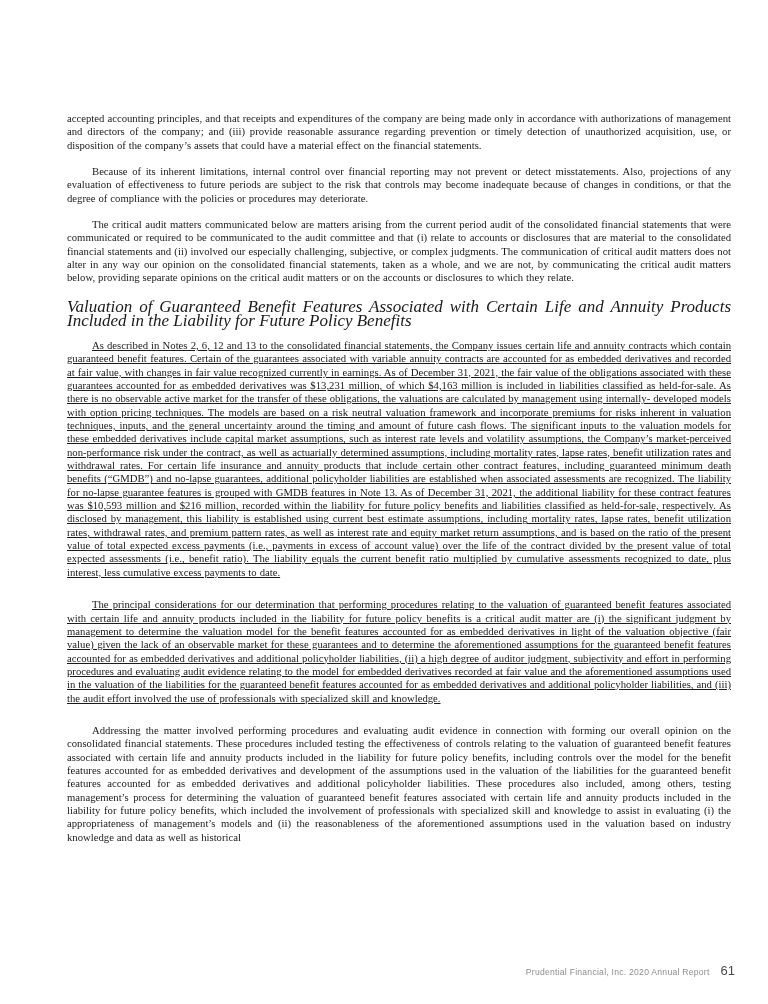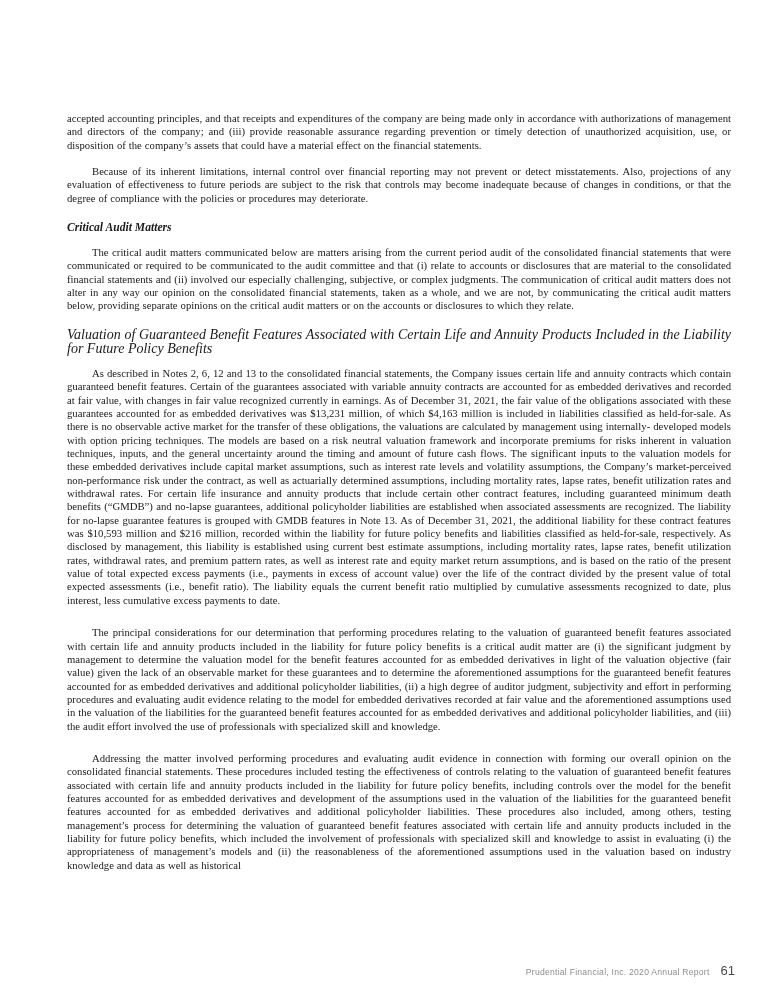--- a/index.html
+++ b/index.html
@@ -28,35 +28,36 @@
     line-height: 13.35px;
     text-align: justify;
     text-indent: 25px;
     word-spacing: 0.3px;
   }
   p.flush {
     text-indent: 0;
   }
   p.gap-lg {
     margin-bottom: 19px;
+    text-decoration: underline;
   }
   p.last {
     margin-bottom: 0;
     font-family: Liberation Serif, serif;
   }
   h2.cam-heading {
     margin: 16px 0 11px 0;
     font-size: 11.6px;
     line-height: 14px;
     font-weight: bold;
     font-style: italic;
   }
   h3.valuation-heading {
     margin: 15px 0 10px 0;
-    font-size: 14px;
+    font-size: 17px;
     line-height: 14.6px;
     font-weight: normal;
     font-style: italic;
     text-align: justify;
   }
   .footer {
     position: absolute;
     right: 33px;
     top: 963px;
     display: flex;
@@ -78,21 +79,20 @@
 <body>
 
 <div class="page">
 
   <main class="content">
 
     <p class="body flush">accepted accounting principles, and that receipts and expenditures of the company are being made only in accordance with authorizations of management and directors of the company; and (iii) provide reasonable assurance regarding prevention or timely detection of unauthorized acquisition, use, or disposition of the company’s assets that could have a material effect on the financial statements.</p>
 
     <p class="body">Because of its inherent limitations, internal control over financial reporting may not prevent or detect misstatements. Also, projections of any evaluation of effectiveness to future periods are subject to the risk that controls may become inadequate because of changes in conditions, or that the degree of compliance with the policies or procedures may deteriorate.</p>
 
-    <h2 class="cam-heading">Critical Audit Matters</h2>
 
     <p class="body">The critical audit matters communicated below are matters arising from the current period audit of the consolidated financial statements that were communicated or required to be communicated to the audit committee and that (i) relate to accounts or disclosures that are material to the consolidated financial statements and (ii) involved our especially challenging, subjective, or complex judgments. The communication of critical audit matters does not alter in any way our opinion on the consolidated financial statements, taken as a whole, and we are not, by communicating the critical audit matters below, providing separate opinions on the critical audit matters or on the accounts or disclosures to which they relate.</p>
 
     <h3 class="valuation-heading">Valuation of Guaranteed Benefit Features Associated with Certain Life and Annuity Products Included in the Liability for Future Policy Benefits</h3>
 
     <p class="body gap-lg">As described in Notes 2, 6, 12 and 13 to the consolidated financial statements, the Company issues certain life and annuity contracts which contain guaranteed benefit features. Certain of the guarantees associated with variable annuity contracts are accounted for as embedded derivatives and recorded at fair value, with changes in fair value recognized currently in earnings. As of December 31, 2021, the fair value of the obligations associated with these guarantees accounted for as embedded derivatives was $13,231 million, of which $4,163 million is included in liabilities classified as held-for-sale. As there is no observable active market for the transfer of these obligations, the valuations are calculated by management using internally- developed models with option pricing techniques. The models are based on a risk neutral valuation framework and incorporate premiums for risks inherent in valuation techniques, inputs, and the general uncertainty around the timing and amount of future cash flows. The significant inputs to the valuation models for these embedded derivatives include capital market assumptions, such as interest rate levels and volatility assumptions, the Company’s market-perceived non-performance risk under the contract, as well as actuarially determined assumptions, including mortality rates, lapse rates, benefit utilization rates and withdrawal rates. For certain life insurance and annuity products that include certain other contract features, including guaranteed minimum death benefits (“GMDB”) and no-lapse guarantees, additional policyholder liabilities are established when associated assessments are recognized. The liability for no-lapse guarantee features is grouped with GMDB features in Note 13. As of December 31, 2021, the additional liability for these contract features was $10,593 million and $216 million, recorded within the liability for future policy benefits and liabilities classified as held-for-sale, respectively. As disclosed by management, this liability is established using current best estimate assumptions, including mortality rates, lapse rates, benefit utilization rates, withdrawal rates, and premium pattern rates, as well as interest rate and equity market return assumptions, and is based on the ratio of the present value of total expected excess payments (i.e., payments in excess of account value) over the life of the contract divided by the present value of total expected assessments (i.e., benefit ratio). The liability equals the current benefit ratio multiplied by cumulative assessments recognized to date, plus interest, less cumulative excess payments to date.</p>
 
     <p class="body gap-lg">The principal considerations for our determination that performing procedures relating to the valuation of guaranteed benefit features associated with certain life and annuity products included in the liability for future policy benefits is a critical audit matter are (i) the significant judgment by management to determine the valuation model for the benefit features accounted for as embedded derivatives in light of the valuation objective (fair value) given the lack of an observable market for these guarantees and to determine the aforementioned assumptions for the guaranteed benefit features accounted for as embedded derivatives and additional policyholder liabilities, (ii) a high degree of auditor judgment, subjectivity and effort in performing procedures and evaluating audit evidence relating to the model for embedded derivatives recorded at fair value and the aforementioned assumptions used in the valuation of the liabilities for the guaranteed benefit features accounted for as embedded derivatives and additional policyholder liabilities, and (iii) the audit effort involved the use of professionals with specialized skill and knowledge.</p>
 
     <p class="body last">Addressing the matter involved performing procedures and evaluating audit evidence in connection with forming our overall opinion on the consolidated financial statements. These procedures included testing the effectiveness of controls relating to the valuation of guaranteed benefit features associated with certain life and annuity products included in the liability for future policy benefits, including controls over the model for the benefit features accounted for as embedded derivatives and development of the assumptions used in the valuation of the liabilities for the guaranteed benefit features accounted for as embedded derivatives and additional policyholder liabilities. These procedures also included, among others, testing management’s process for determining the valuation of guaranteed benefit features associated with certain life and annuity products included in the liability for future policy benefits, which included the involvement of professionals with specialized skill and knowledge to assist in evaluating (i) the appropriateness of management’s models and (ii) the reasonableness of the aforementioned assumptions used in the valuation based on industry knowledge and data as well as historical</p>

